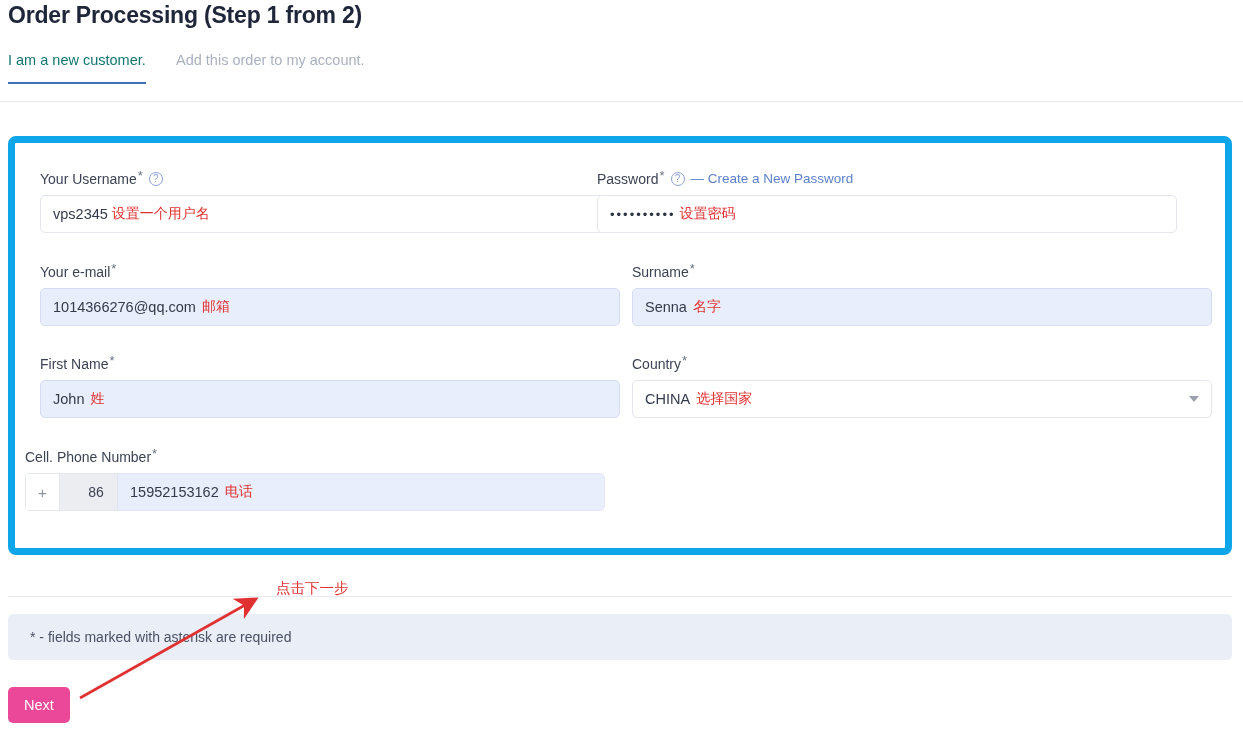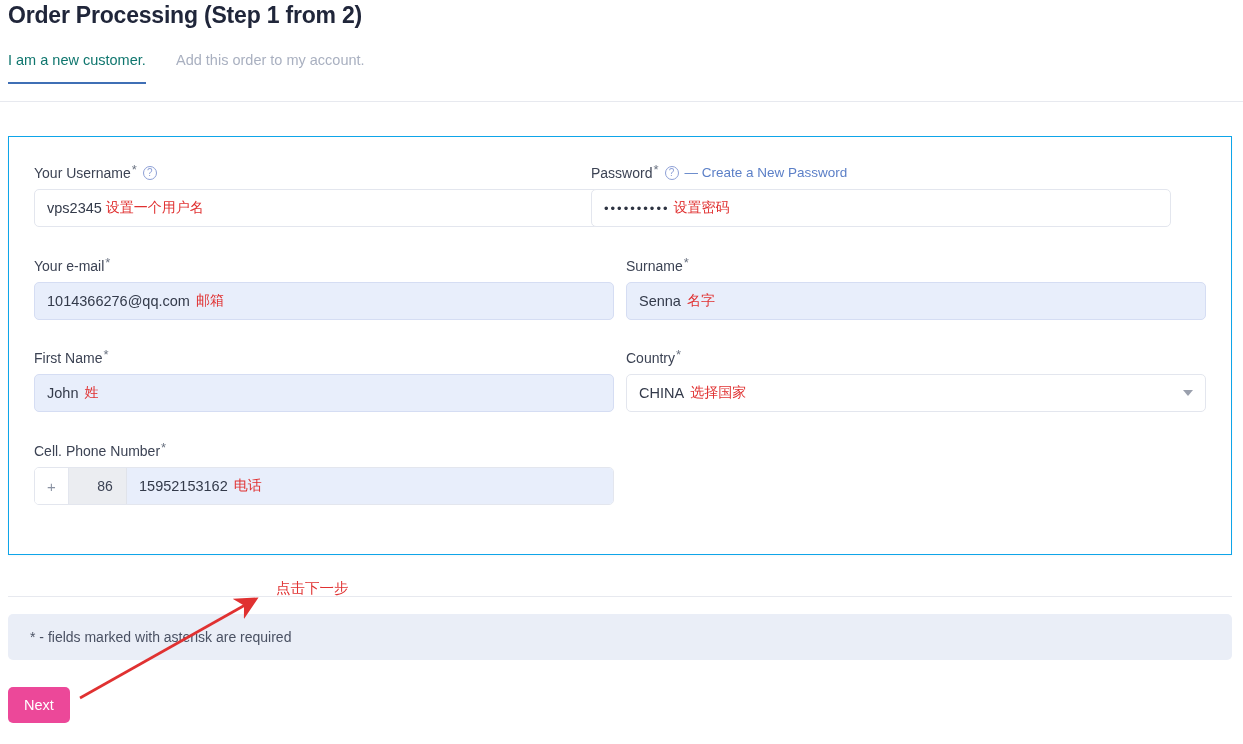--- a/index.html
+++ b/index.html
@@ -51,22 +51,22 @@
     color: #a9b0c0;
     border-bottom: 2px solid transparent;
   }
 
   
   .card {
     position: absolute;
     left: 8px; top: 136px;
     width: 1224px; height: 419px;
     background: #ffffff;
-    border: 1px solid #0ea5e9;
-    border-radius: 0;
+    border: 7px solid #0ea5e9;
+    border-radius: 8px;
     box-shadow: 0 1px 2px rgba(30,40,70,0.04);
   }
 
   .field {
     position: absolute;
   }
   .field-label {
     font-size: 14px;
     color: #3c4354;
     white-space: nowrap;
@@ -313,21 +313,21 @@
         <span>Country</span>
           <span class="req">*</span>
       </div>
       <div class="input select">
         <span class="val">CHINA</span>
         <span class="note tight">选择国家</span>
         <span class="caret"></span>
       </div>
     </div>
 
-    <div class="field" style="left:25px; top:305px; width:580px;">
+    <div class="field" style="left:10px; top:305px; width:580px;">
       <div class="field-label">
         <span>Cell. Phone Number</span>
           <span class="req">*</span>
       </div>
       <div class="phone-group">
         <div class="phone-plus">+</div>
         <div class="phone-code">86</div>
         <div class="phone-num">
           <span class="val">15952153162</span>
           <span class="note tight">电话</span>

